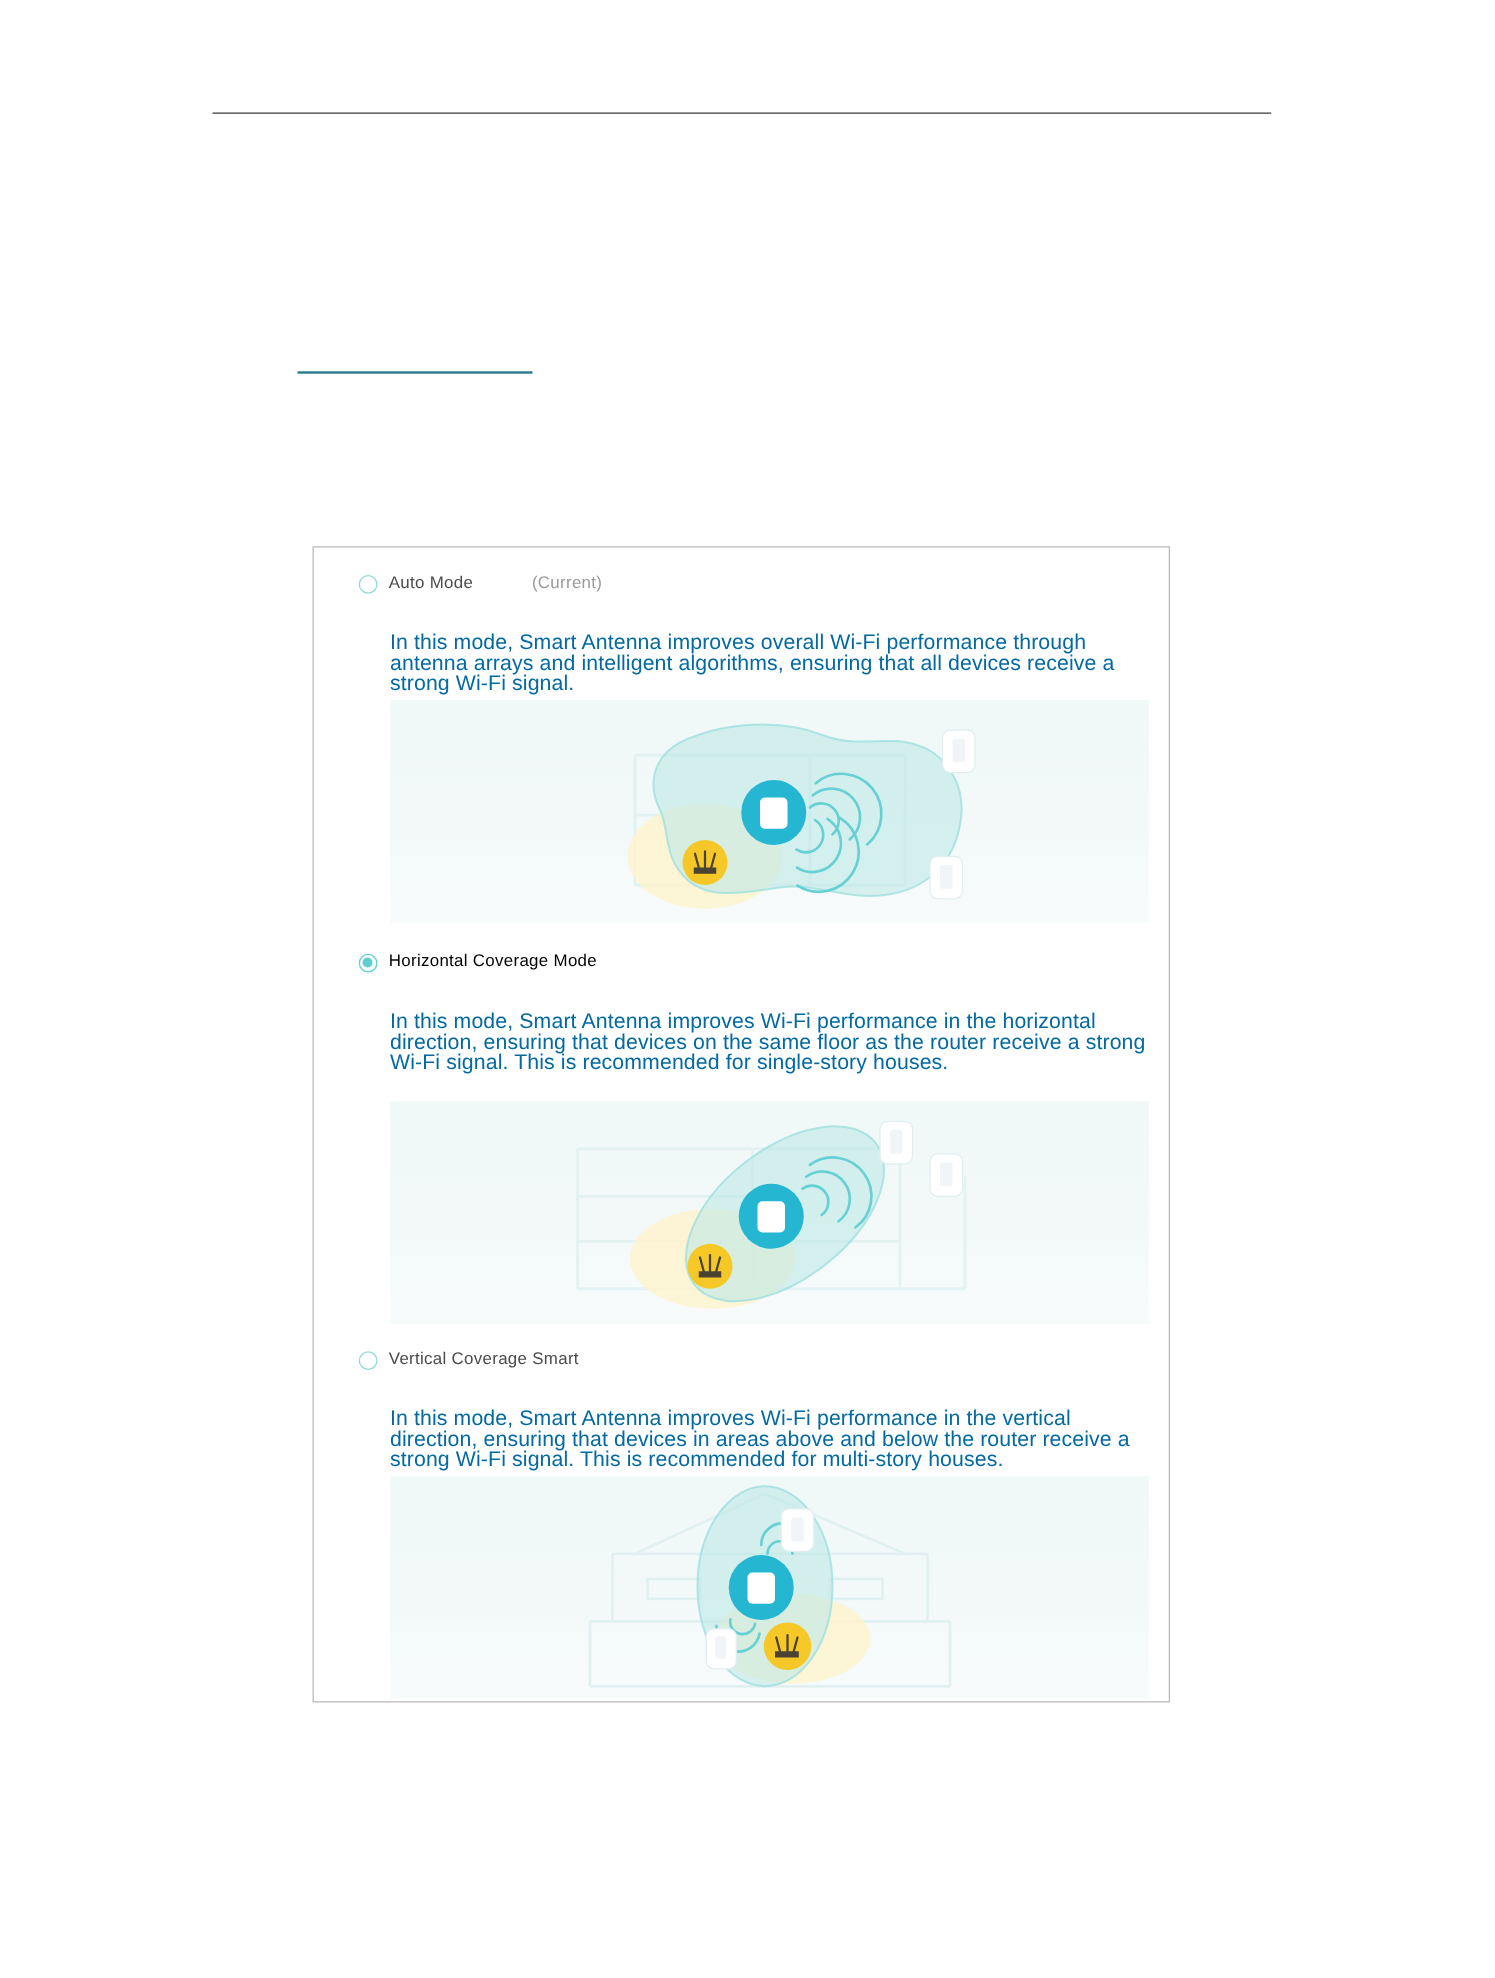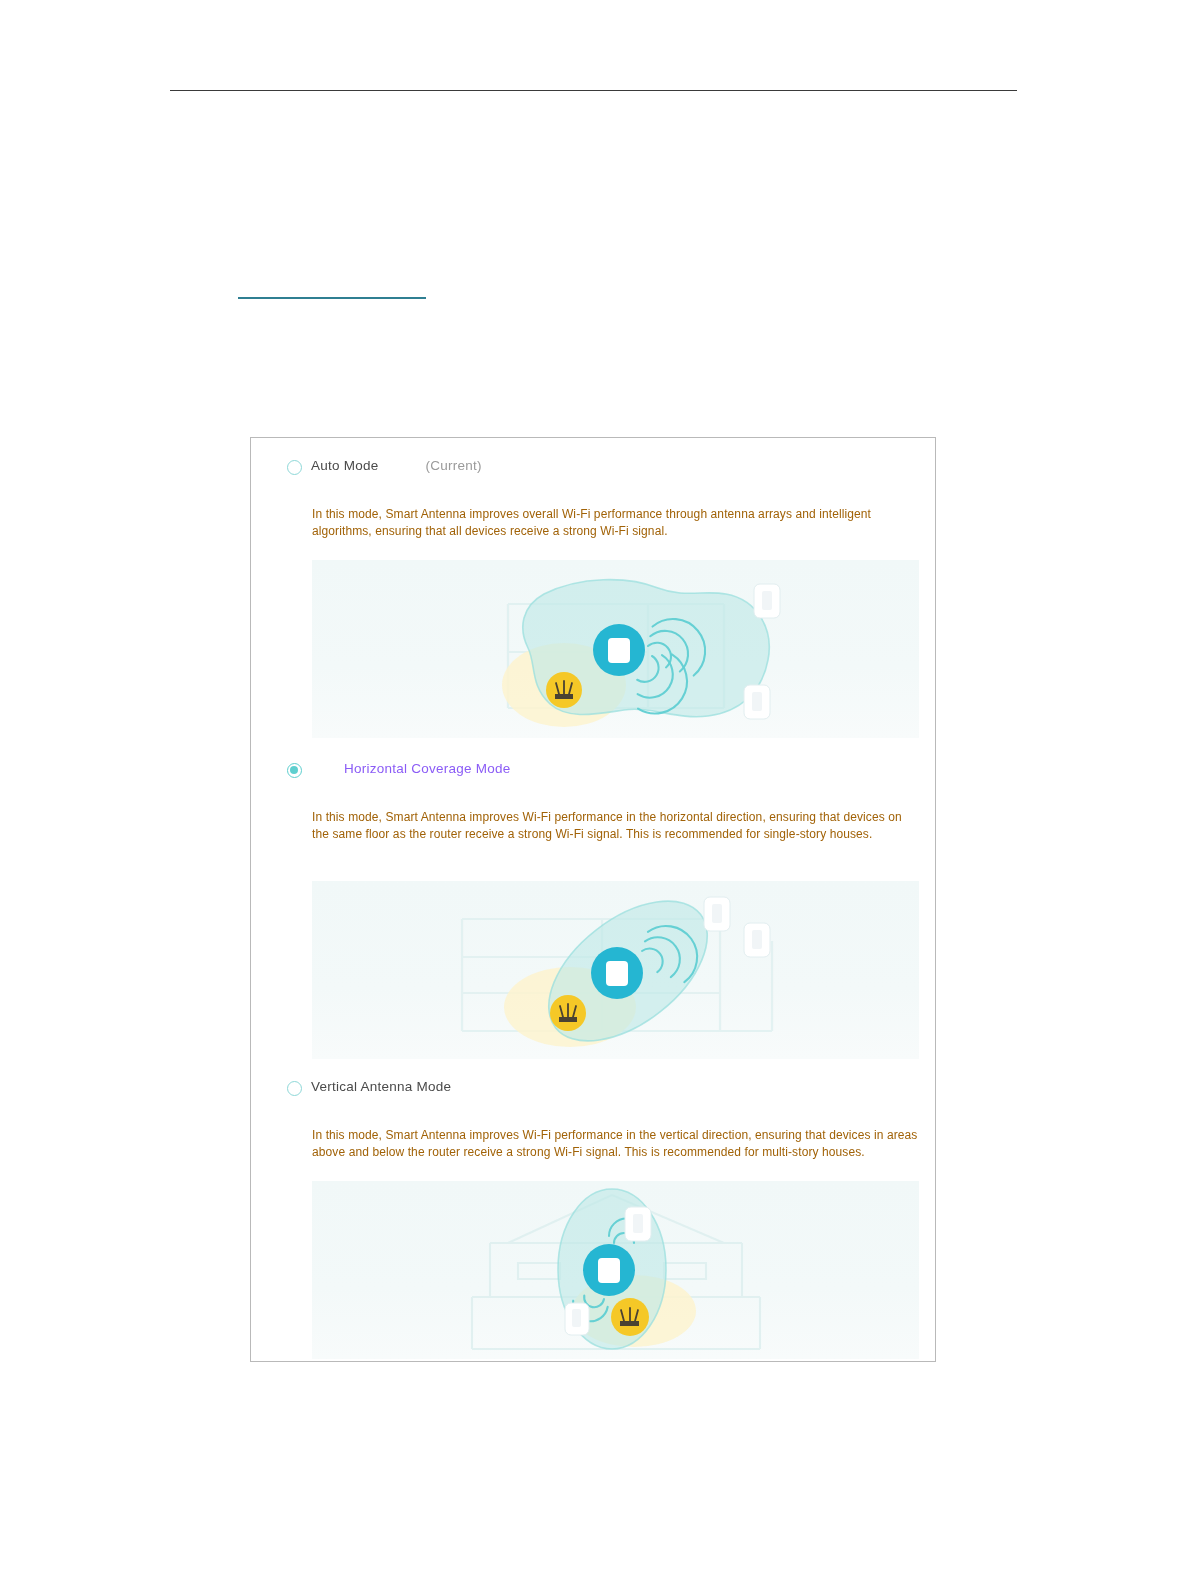--- a/index.html
+++ b/index.html
@@ -101,35 +101,35 @@
   }
   .radio-label {
     position: absolute;
     left: 60px;
     top: 0px;
     font-size: 13.5px;
     color: #4a4a4a;
     letter-spacing: .25px;
     white-space: nowrap;
   }
-  .radio-label.teal { color: #8b5cf6; margin-left: 33px; }
+  .radio-label.teal { color: #000000; }
   .radio-suffix {
     color: #9a9a9a;
     font-weight: normal;
     margin-left: 43px;
   }
 
   
   .mode-desc {
     position: absolute;
     left: 61px;
     width: 608px;
-    font-size: 12px;
+    font-size: 17px;
     line-height: 16.5px;
-    color: #a16207;
+    color: #0369a1;
     letter-spacing: .1px;
   }
   .mode-block.b1 .mode-desc { top: 48px; }
   .mode-block.b2 .mode-desc { top: 48px; }
   .mode-block.b3 .mode-desc { top: 48px; }
 
   
   .illus {
     position: absolute;
     left: 61px;
@@ -260,21 +260,21 @@
           <circle class="hub-circle" cx="305" cy="92" r="26"></circle>
           <rect class="hub-inner" x="294" y="80" width="22" height="25" rx="4"></rect>
         </g>
       </svg>
     </div>
   </div>
 
   <div class="mode-block b3">
     <div class="radio-row">
       <span class="radio"></span>
-      <span class="radio-label"><span>Vertical Antenna Mode</span><span class="radio-suffix"></span></span>
+      <span class="radio-label"><span>Vertical Coverage Smart</span><span class="radio-suffix"></span></span>
     </div>
     <div class="mode-desc">In this mode, Smart Antenna improves Wi-Fi performance in the vertical direction, ensuring that devices in areas above and below the router receive a strong Wi-Fi signal. This is recommended for multi-story houses.</div>
     <div class="illus">
       <svg viewBox="0 0 607 178" preserveAspectRatio="xMidYMid meet">
 
         <g class="house-line" opacity=".9">
           <path d="M178 62 L178 116 M178 62 L430 62 M430 62 L430 116 M178 116 L430 116"></path>
           <path d="M300 14 L196 62 M300 14 L412 62"></path>
           <path d="M160 116 L160 168 M160 116 L448 116 M448 116 L448 168 M160 168 L448 168"></path>
           <path d="M206 82 h42 v16 h-42 z M352 82 h42 v16 h-42 z"></path>

